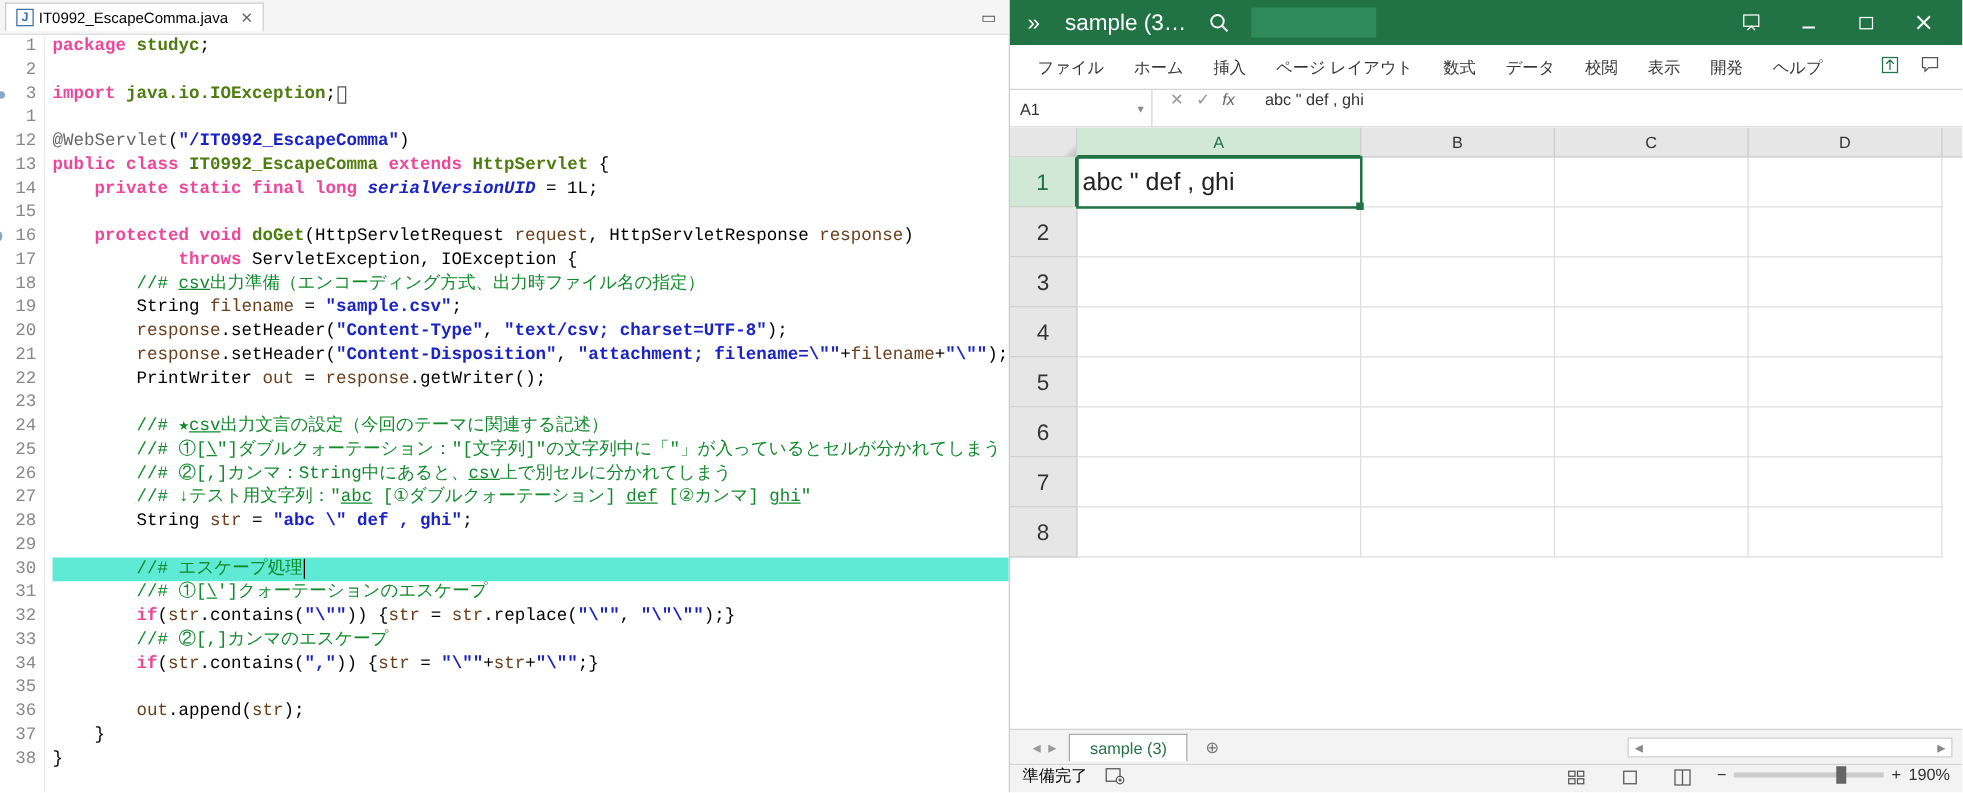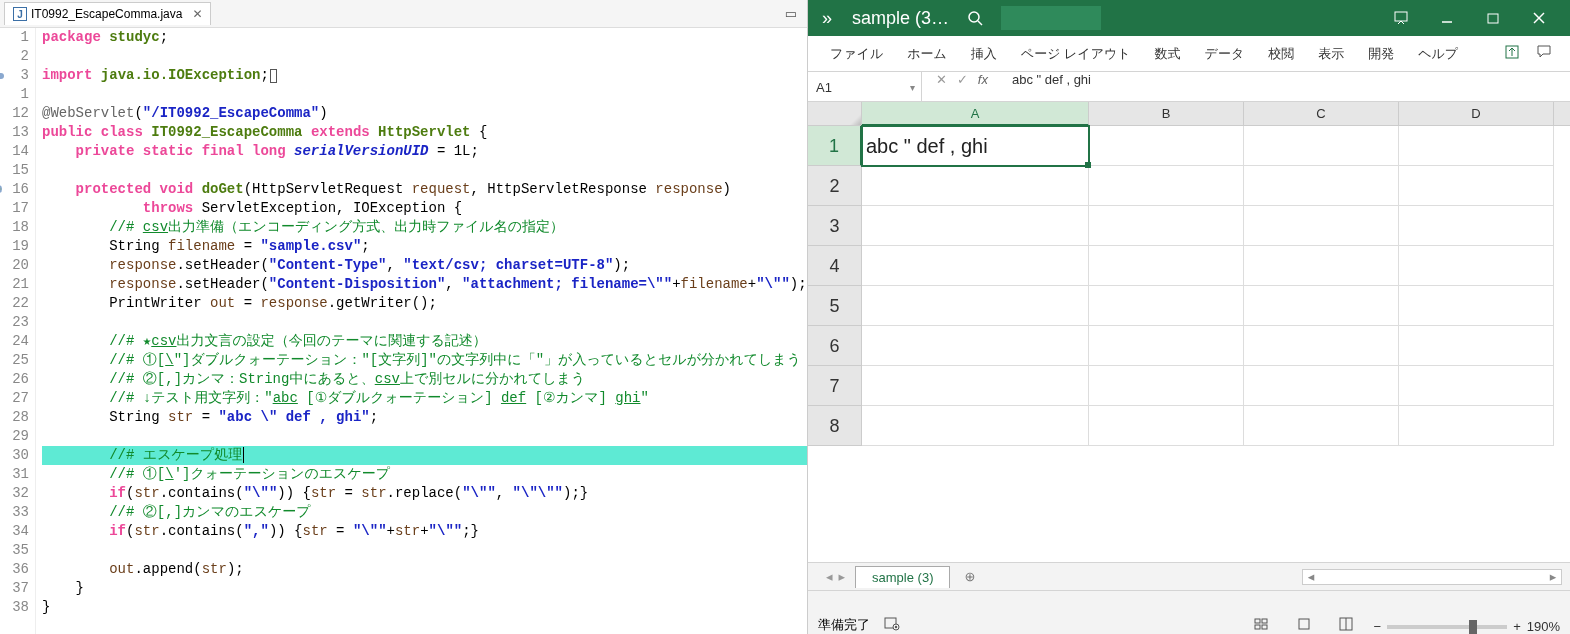--- a/index.html
+++ b/index.html
@@ -267,24 +267,24 @@
 .xl-sheetbar .sp { flex: 1; }
 .xl-hscroll {
   width: 260px; height: 16px;
   border: 1px solid #ccc;
   display: flex; align-items: center;
   background:#fff;
 }
 .xl-hscroll .thumb { width: 0; }
 .xl-hscroll .ar { width: 16px; text-align:center; color:#888; }
 .xl-status {
-  height: 44px;
+  height: 23px;
   border-top: 1px solid #d4d4d4;
   display: flex;
-  align-items: flex-end;
+  align-items: flex-start;
   background: #f3f3f3;
   padding: 0 10px;
   gap: 14px;
 }
 .xl-status .sp { flex: 1; }
 .xl-status .viewbtn {
   width: 28px; height: 20px;
   display: inline-flex; align-items: center; justify-content: center;
   color: #555;
 }

